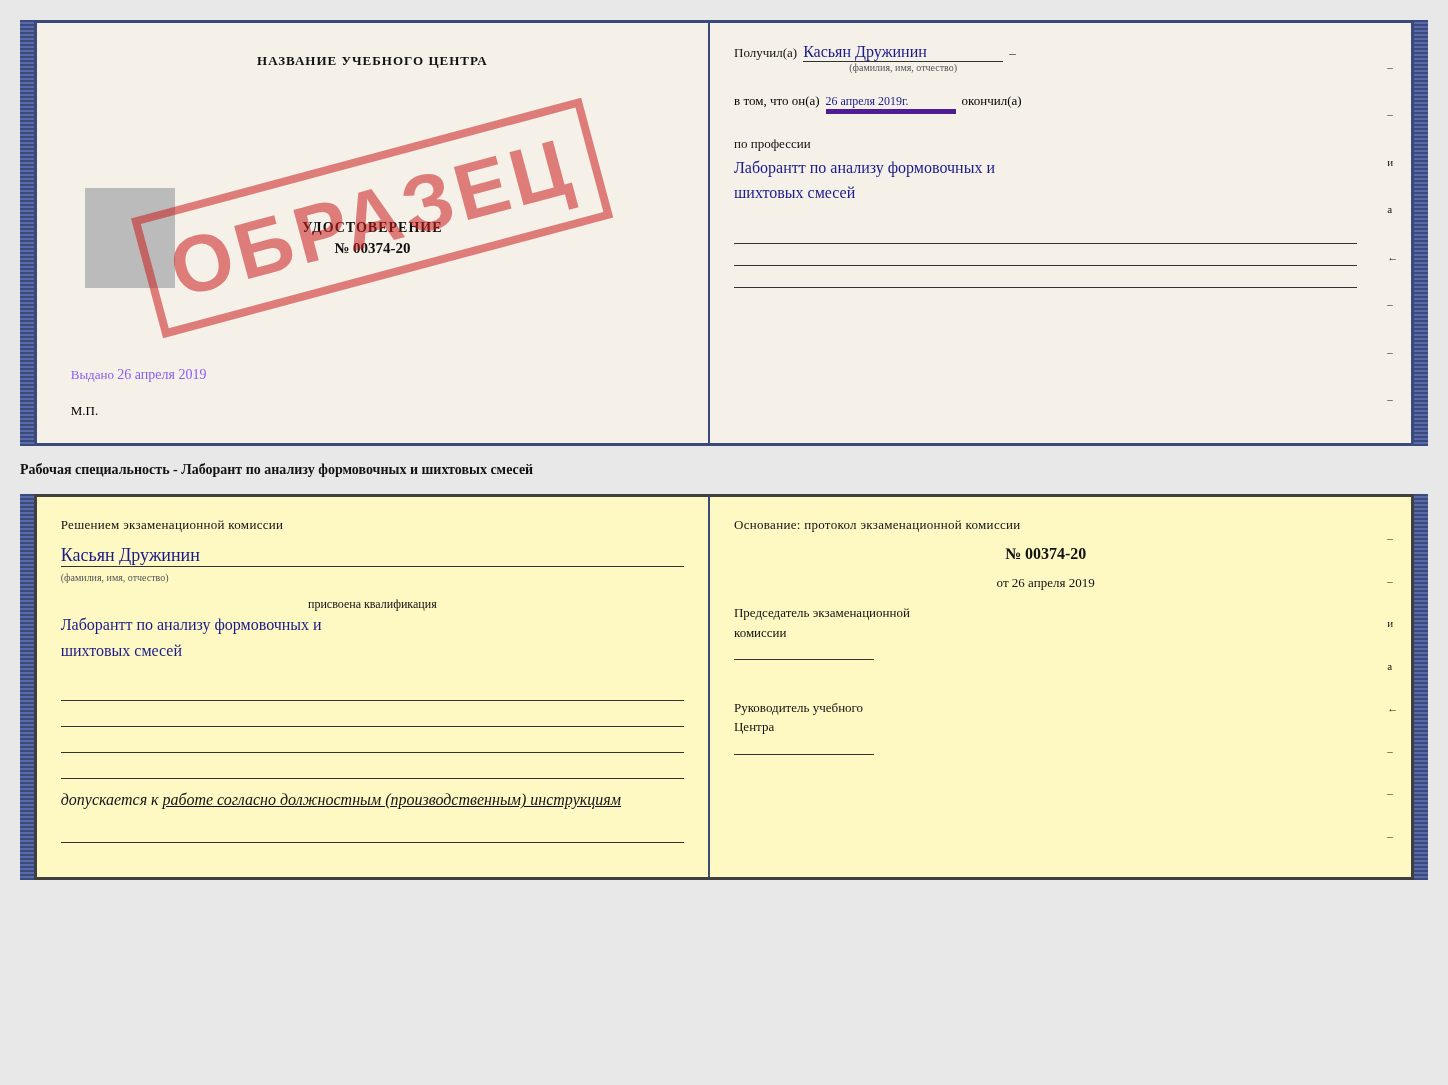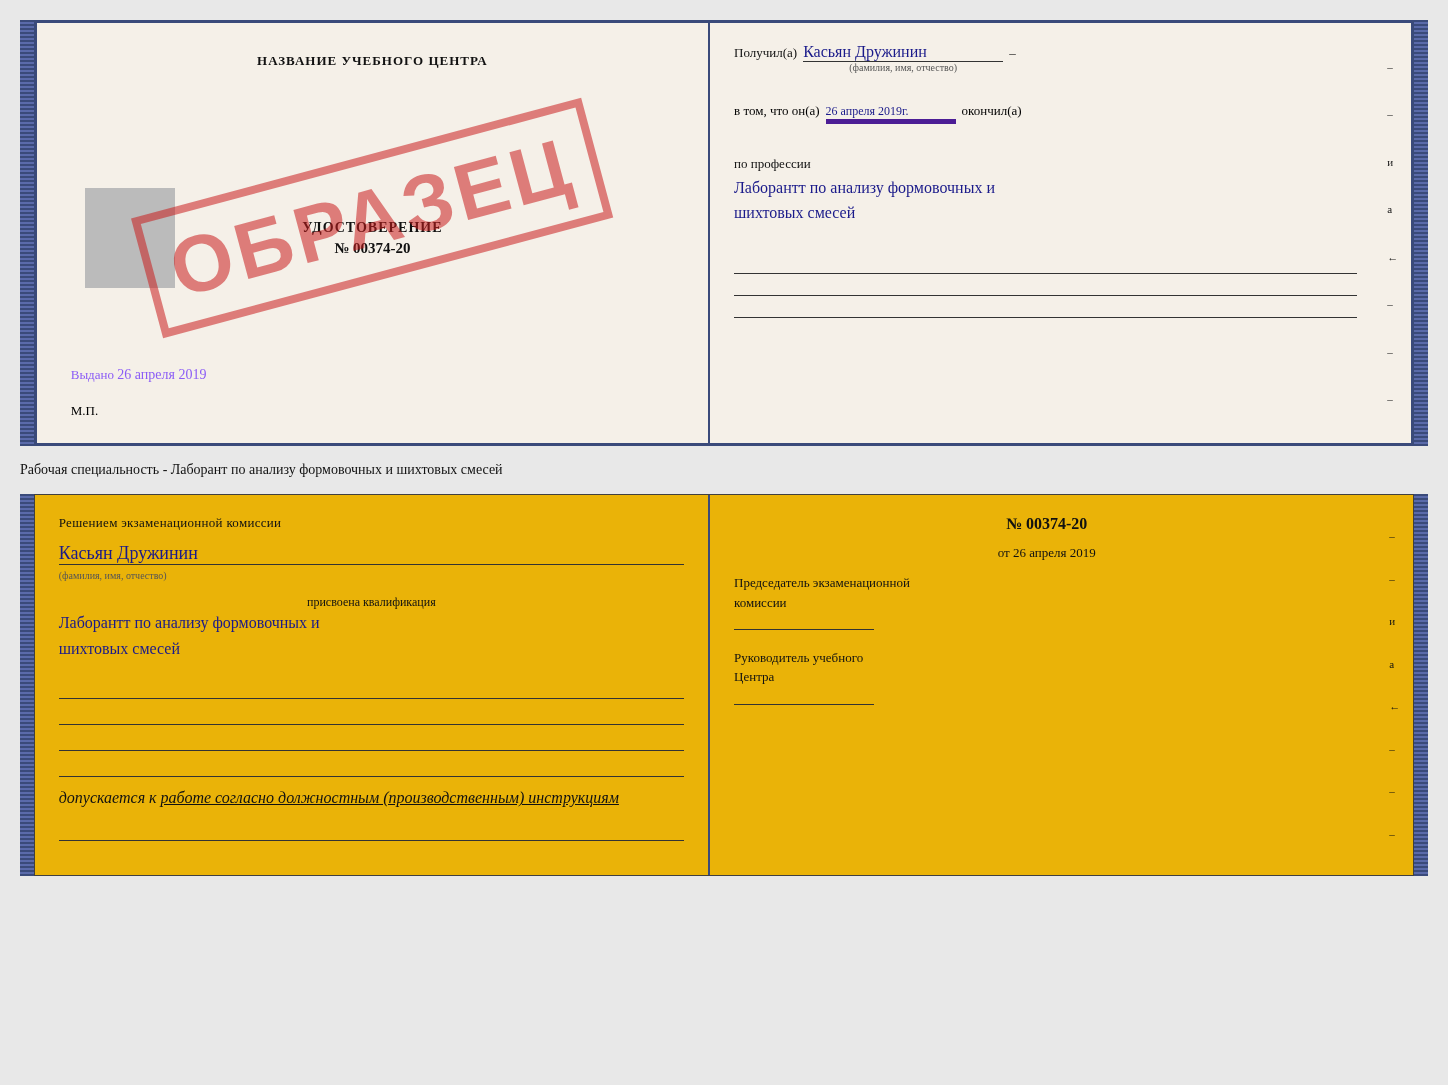--- a/index.html
+++ b/index.html
@@ -36,21 +36,21 @@
       border-right: 2px solid #3a4a7a;
       display: flex;
       flex-direction: column;
       justify-content: space-between;
       min-height: 420px;
     }
 
     .doc-right {
       display: flex;
       flex-direction: column;
-      gap: 30px;
+      gap: 20px;
     }
 
     
     .center-title {
       font-size: 13px;
       font-weight: bold;
       text-align: center;
       letter-spacing: 1px;
       margin-top: 10px;
       color: #111;
@@ -219,28 +219,30 @@
     .right-line-item {
       border-bottom: 1px solid #333;
       height: 18px;
     }
 
     
     .middle-text {
       font-size: 14px;
       color: #111;
       padding: 4px 0;
+      font-weight: bold;
     }
 
     
     .document-bottom {
       display: flex;
       width: 100%;
-      border: 1px solid #404040;
-      background: #eab308;
+      border: 3px solid #404040;
+      background: #fef9c3;
+      justify-content: flex-end;
     }
 
     .bottom-left, .bottom-right {
       flex: 1;
       padding: 20px 24px;
       display: flex;
       flex-direction: column;
       gap: 12px;
       min-height: 380px;
     }
@@ -329,21 +331,21 @@
     .predsedatel-block {
       font-size: 13px;
       color: #111;
       line-height: 1.5;
     }
 
     .rukovoditel-block {
       font-size: 13px;
       color: #111;
       line-height: 1.5;
-      margin-top: 0;
+      margin-top: 20px;
     }
 
     .sign-line {
       border-bottom: 1px solid #333;
       width: 140px;
       height: 18px;
       display: inline-block;
     }
 
     .right-side-marks {
@@ -493,20 +495,21 @@
           <span>допускается к</span>
           <span class="underline-italic">работе согласно должностным (производственным) инструкциям</span>
         </div>
 
         <div class="bottom-line" style="margin-top:4px;"></div>
 
       </div>
 
       <div class="bottom-right">
 
+        <div class="osnovanie-text">Основание: протокол экзаменационной  комиссии</div>
 
         <div class="protocol-number">№  00374-20</div>
 
         <div class="ot-date">
           <span>от</span>
           <span>26 апреля 2019</span>
         </div>
 
         <div class="predsedatel-block">
           <div>Председатель экзаменационной</div>

